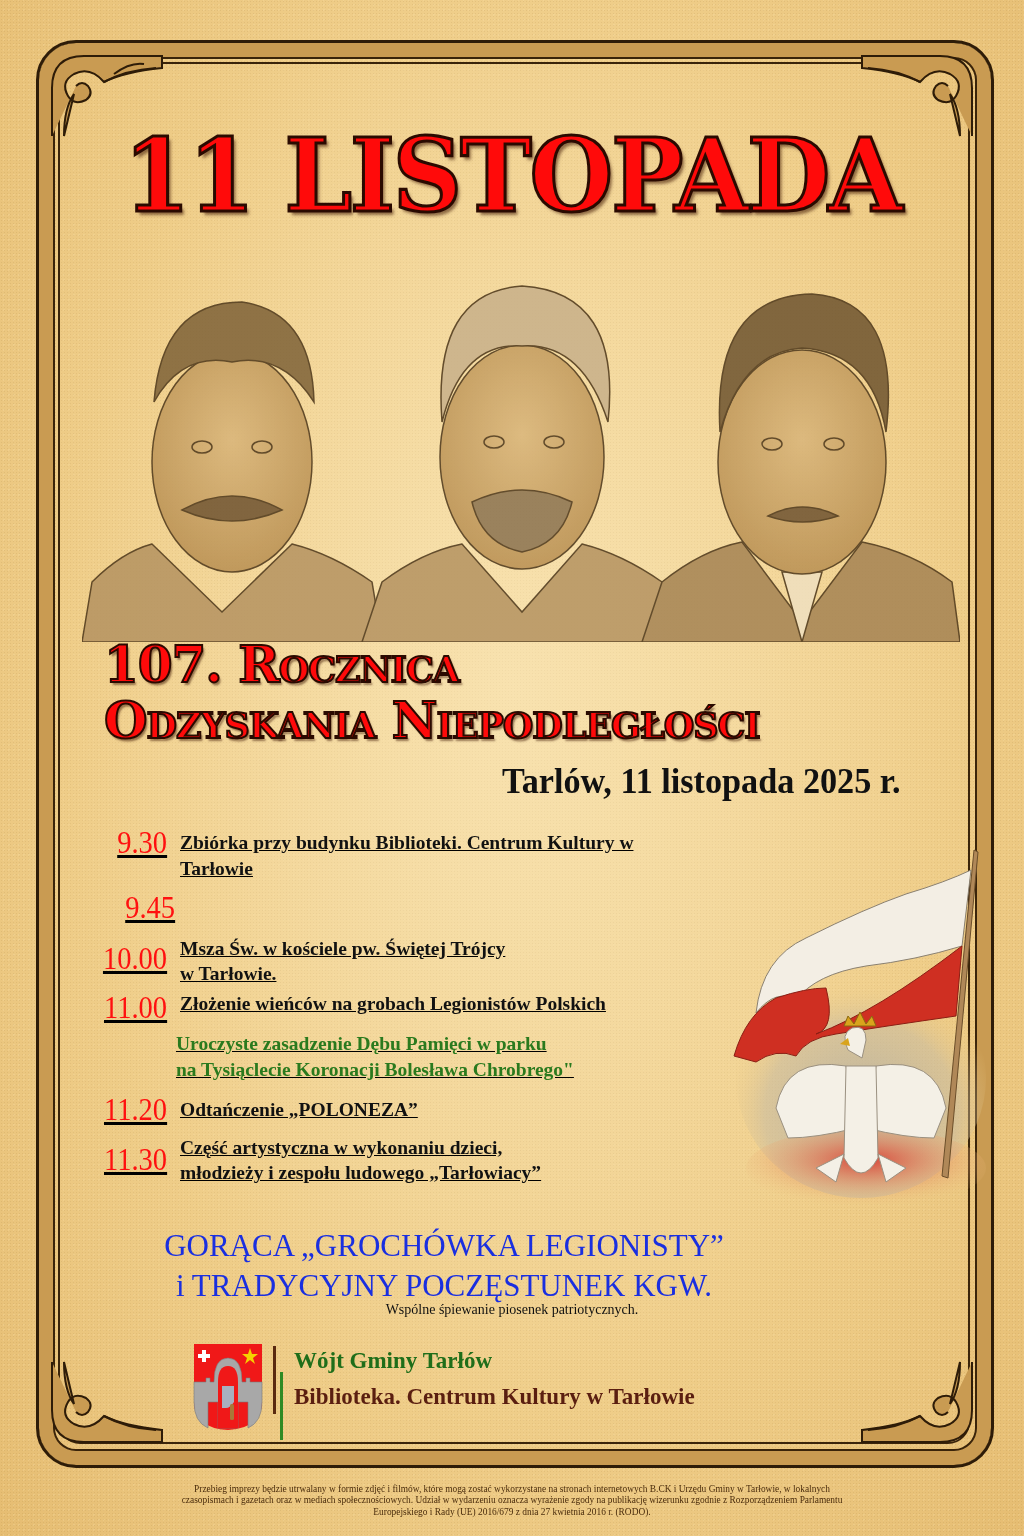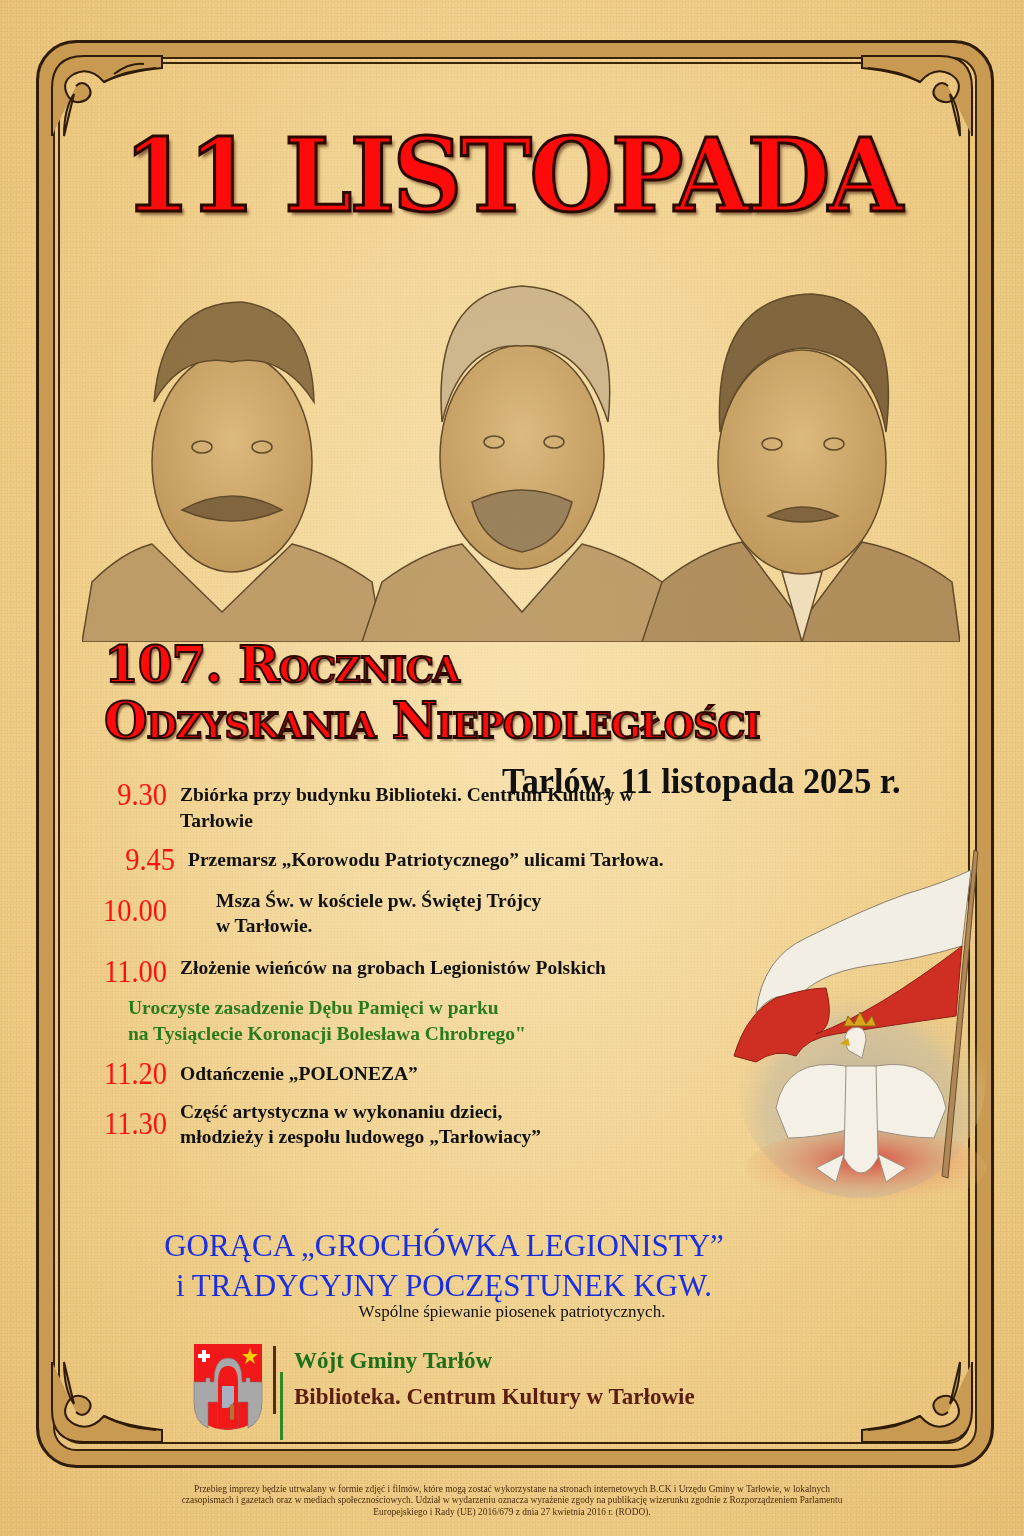--- a/index.html
+++ b/index.html
@@ -61,46 +61,46 @@
     line-height:1;
   }
   .anniv .l1 { font-size:50px; letter-spacing:-1px; font-variant: small-caps; }
   .anniv .l2 { font-size:50px; letter-spacing:-1px; font-variant: small-caps; margin-top:6px; white-space:nowrap; }
   .place-date {
     position:absolute; right:124px; top:760px;
     font-family: "Liberation Serif", serif; font-weight:bold;
     font-size:36px; color:#111; transform:scaleX(0.95); transform-origin:right;
   }
 
-  .schedule { position:absolute; left:84px; top:778px; width:620px; }
+  .schedule { position:absolute; left:84px; top:826px; width:620px;text-decoration:underline; }
   .row { position:relative; display:flex; align-items:flex-start; }
   .time {
     width:82px; text-align:right; color:#ff1010; font-weight:normal;
     font-size:31px; line-height:1.1; padding-right:14px; flex:none;
     transform:scaleX(0.92); transform-origin:right;
   }
   .desc {
     color:#111; font-weight:bold; font-size:19.5px; line-height:1.32;
   }
   .note {
-    margin-left:44px; color:#2a7a1e; font-weight:bold; font-size:19.5px; line-height:1.32;
+    margin-left:92px; color:#2a7a1e; font-weight:bold; font-size:19.5px; line-height:1.32;
   }
 
   .flag-art {
     position:absolute; left:716px; top:838px; width:270px; height:370px;
   }
   .flag-art svg { width:100%; height:100%; }
 
   .treat {
     position:absolute; left:0; width:888px; top:1226px; text-align:center;
     color:#1a2fe0; font-family:"Liberation Serif", serif; font-size:31px; line-height:1.28;
   }
   .sing {
     position:absolute; left:0; width:1024px; top:1302px; text-align:center;
-    color:#111; font-size:17px;
+    color:#111; font-size:14px;
   }
 
   .organizers { position:absolute; left:190px; top:1340px; }
   .crest { position:absolute; left:2px; top:2px; width:72px; height:90px; }
   .crest svg { width:100%; height:100%; }
   .vbar1 { position:absolute; left:83px; top:6px; width:3px; height:68px; background:#5a2a10; }
   .vbar2 { position:absolute; left:90px; top:32px; width:3px; height:68px; background:#2f8a24; }
   .org1 { position:absolute; left:104px; top:8px; color:#1f6e1a; font-weight:bold; font-size:23px; white-space:nowrap; }
   .org2 { position:absolute; left:104px; top:44px; color:#5a1e10; font-weight:bold; font-size:23px; white-space:nowrap; }
 
@@ -196,25 +196,22 @@
 
 <div class="schedule">
   <div class="row" style="margin-bottom:10px;">
     <div class="time">9.30</div>
     <div class="desc" style="padding-top:4px;">
       <div>Zbiórka przy budynku Biblioteki. Centrum Kultury w Tarłowie</div>
     </div>
   </div>
   <div class="row" style="margin-bottom:10px; margin-left:8px;">
     <div class="time">9.45</div>
-    <div class="desc" style="padding-top:4px;">
-      <div>Przemarsz „Korowodu Patriotycznego” ulicami Tarłowa.</div>
-    </div>
-  </div>
-  <div class="row" style="margin-bottom:16px;gap:36px;">
+  </div>
+  <div class="row" style="margin-bottom:4px;">
     <div class="time" style="padding-top:6px;">10.00</div>
     <div class="desc">
       <div>Msza Św. w kościele pw. Świętej Trójcy</div>
       <div>w Tarłowie.</div>
     </div>
   </div>
   <div class="row" style="margin-bottom:6px;">
     <div class="time">11.00</div>
     <div class="desc">
       <div>Złożenie wieńców na grobach Legionistów Polskich</div>

